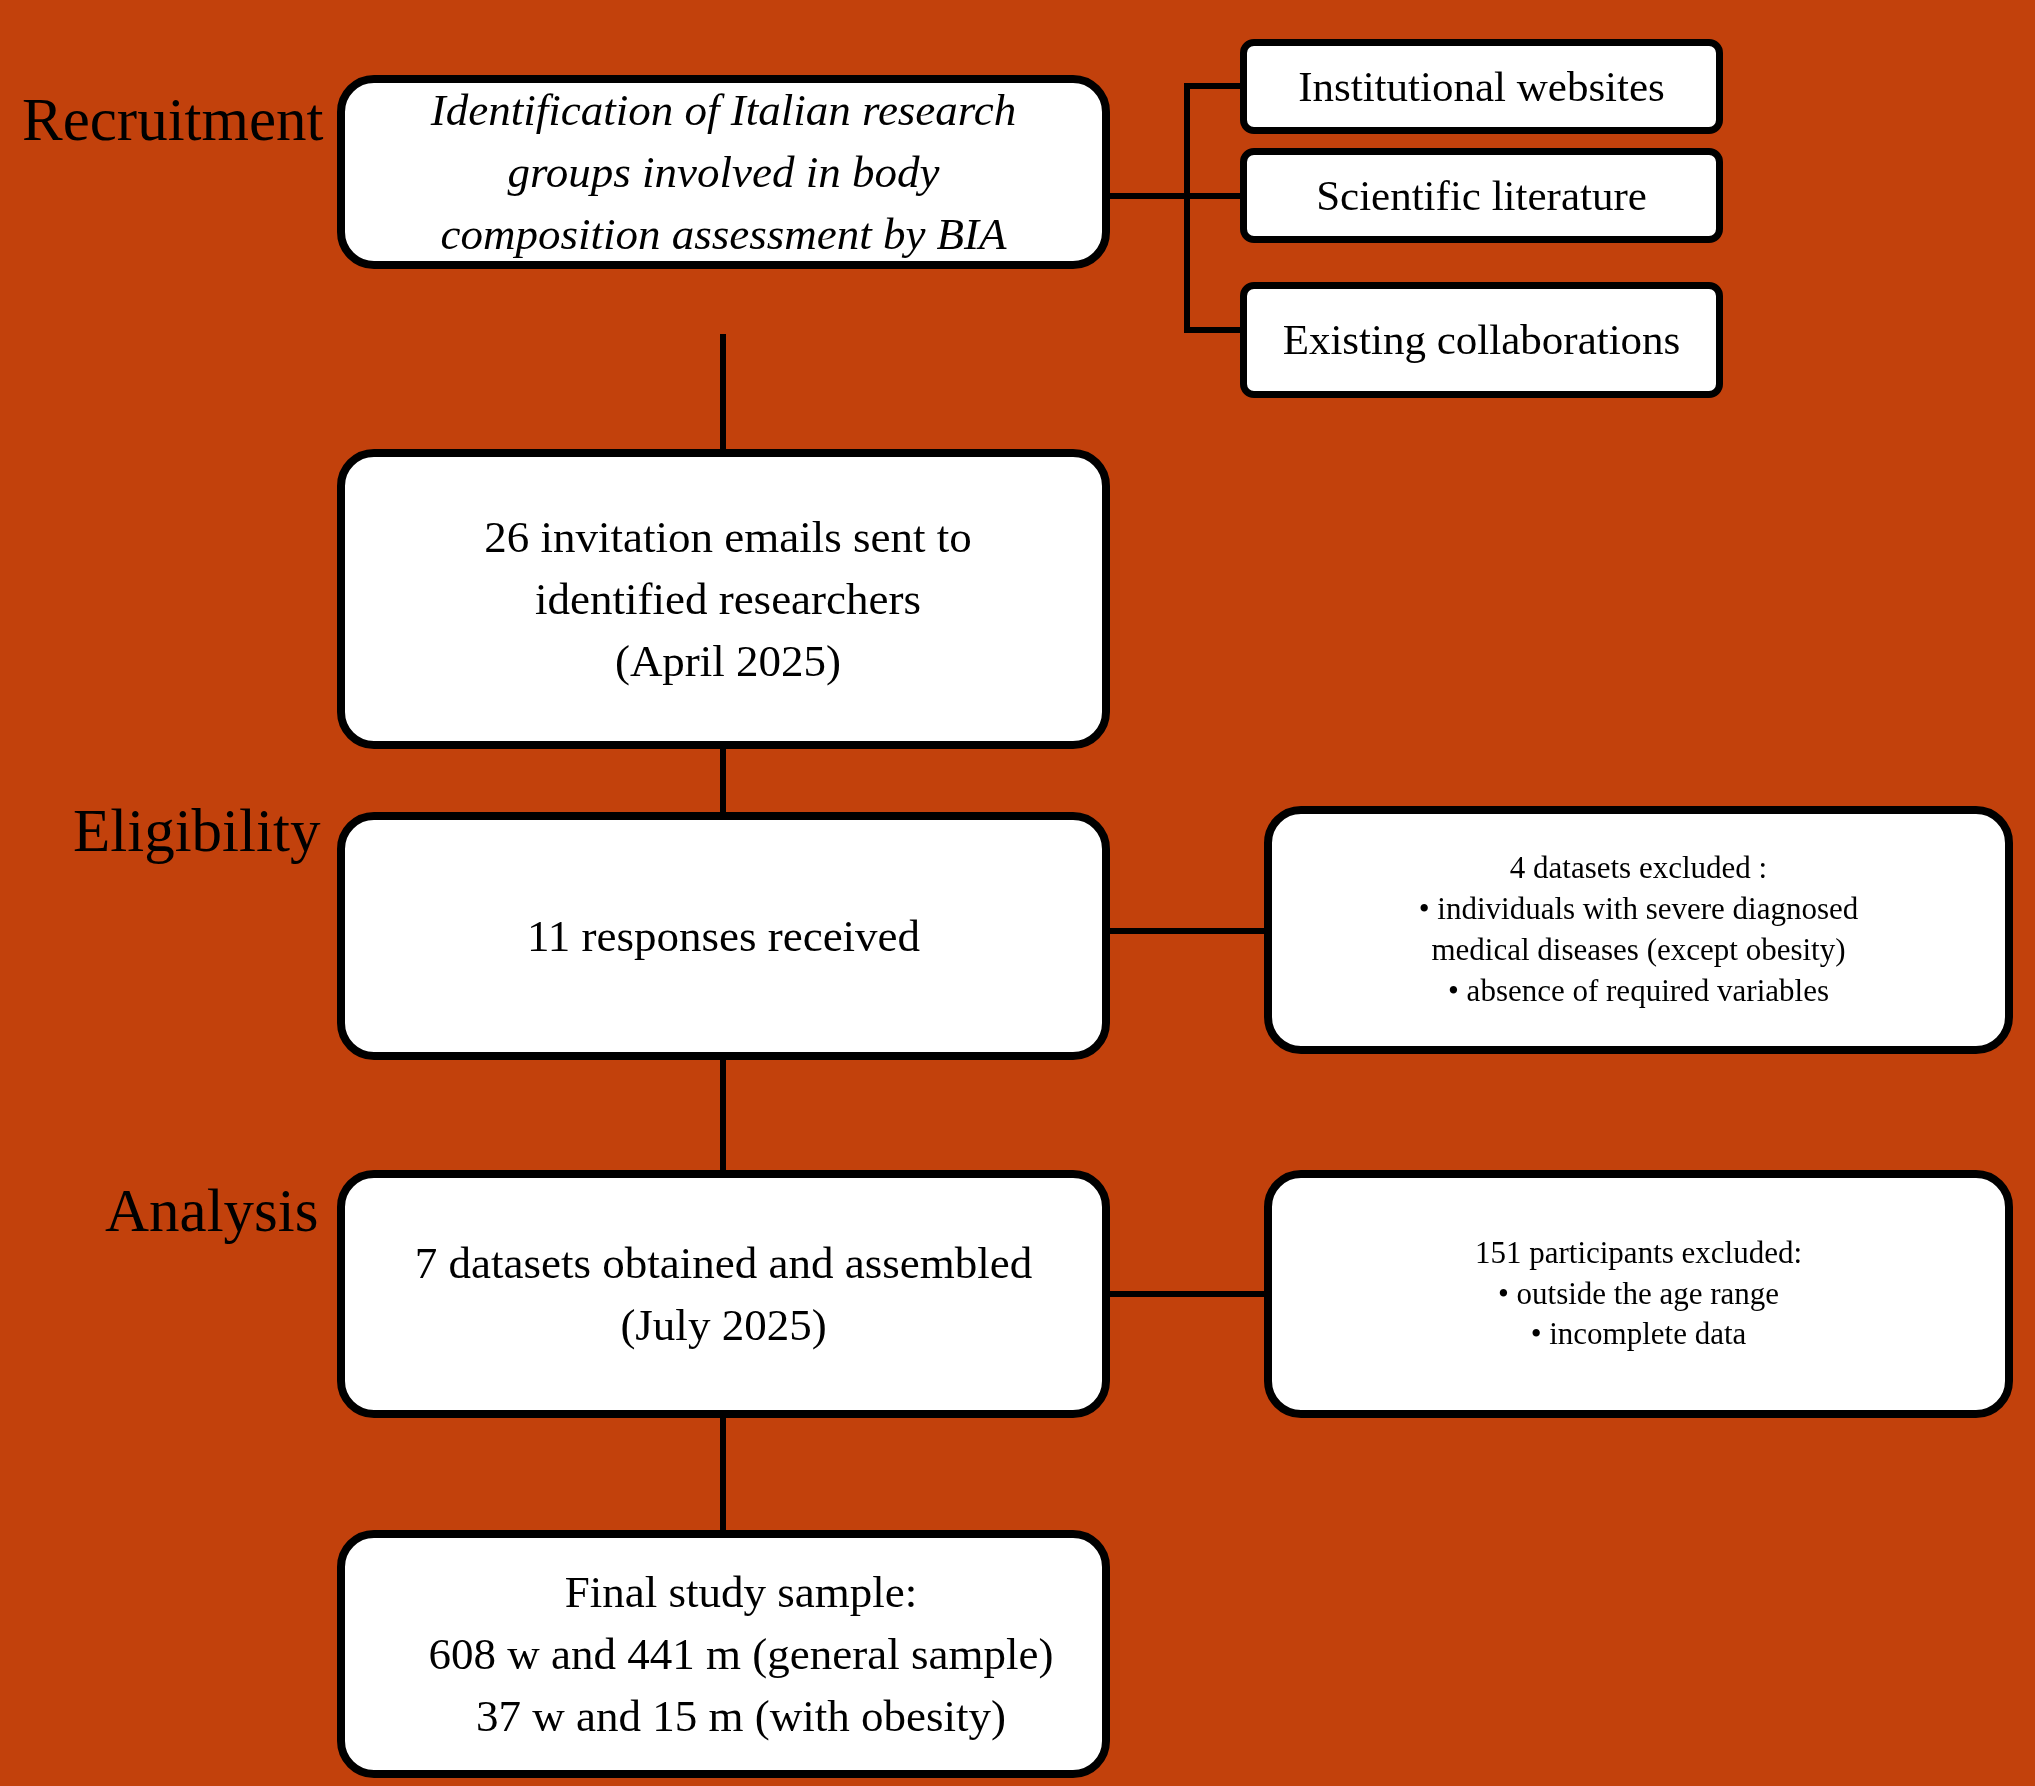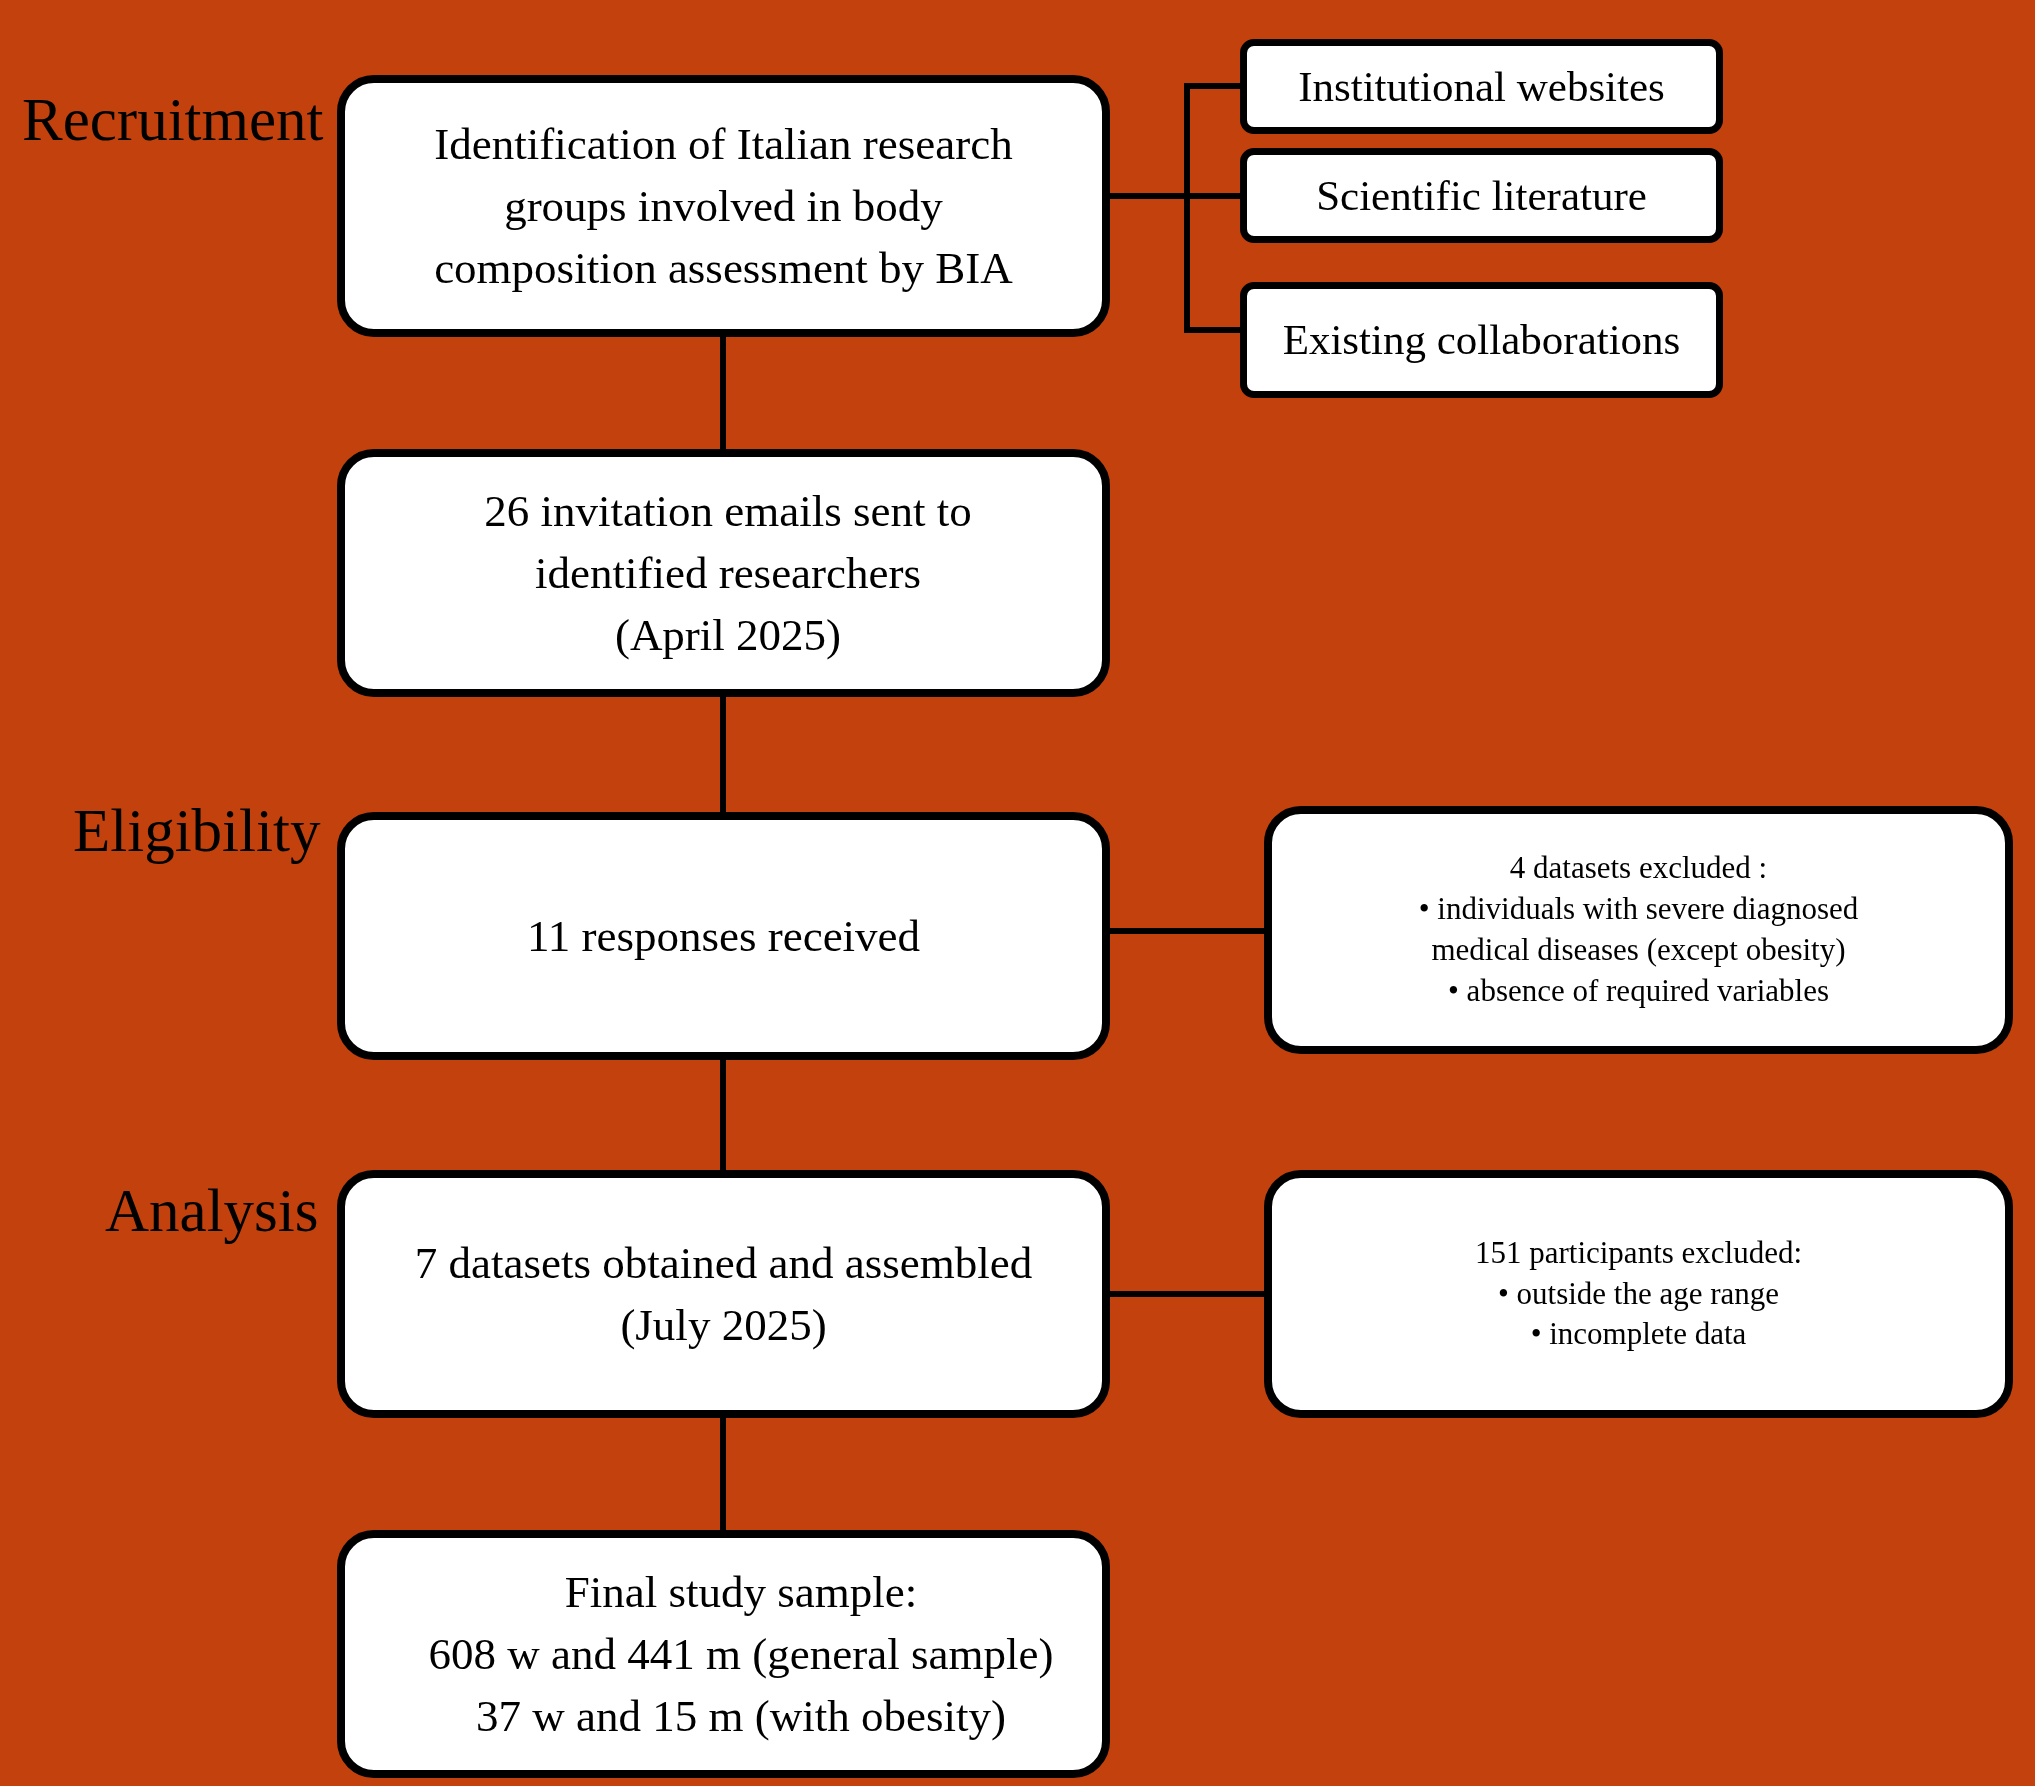--- a/index.html
+++ b/index.html
@@ -72,27 +72,27 @@
   <div class="conn" style="left:720px; top:1415px; width:6px; height:120px;"></div>
 
   <div class="conn" style="left:1108px; top:193px; width:138px; height:6px;"></div>
   <div class="conn" style="left:1184px; top:83px; width:6px; height:250px;"></div>
   <div class="conn" style="left:1184px; top:83px; width:63px; height:6px;"></div>
   <div class="conn" style="left:1184px; top:327px; width:63px; height:6px;"></div>
 
   <div class="conn" style="left:1107px; top:928px; width:164px; height:6px;"></div>
   <div class="conn" style="left:1107px; top:1291px; width:164px; height:6px;"></div>
 
-  <div class="node" style="left:337px; top:75px; width:773px; height:262px;">
+  <div class="node" style="left:337px; top:75px; width:773px; height:194px;font-style:italic;">
     <div class="bline">Identification of Italian research</div>
     <div class="bline">groups involved in body</div>
     <div class="bline">composition assessment by BIA</div>
   </div>
 
-  <div class="node" style="left:337px; top:449px; width:773px; height:248px;padding-left:9px;">
+  <div class="node" style="left:337px; top:449px; width:773px; height:300px;padding-left:9px;">
     <div class="bline">26 invitation emails sent to</div>
     <div class="bline">identified researchers</div>
     <div class="bline">(April 2025)</div>
   </div>
 
   <div class="node" style="left:337px; top:812px; width:773px; height:248px;">
     <div class="bline">11 responses received</div>
   </div>
 
   <div class="node" style="left:337px; top:1170px; width:773px; height:248px;">

